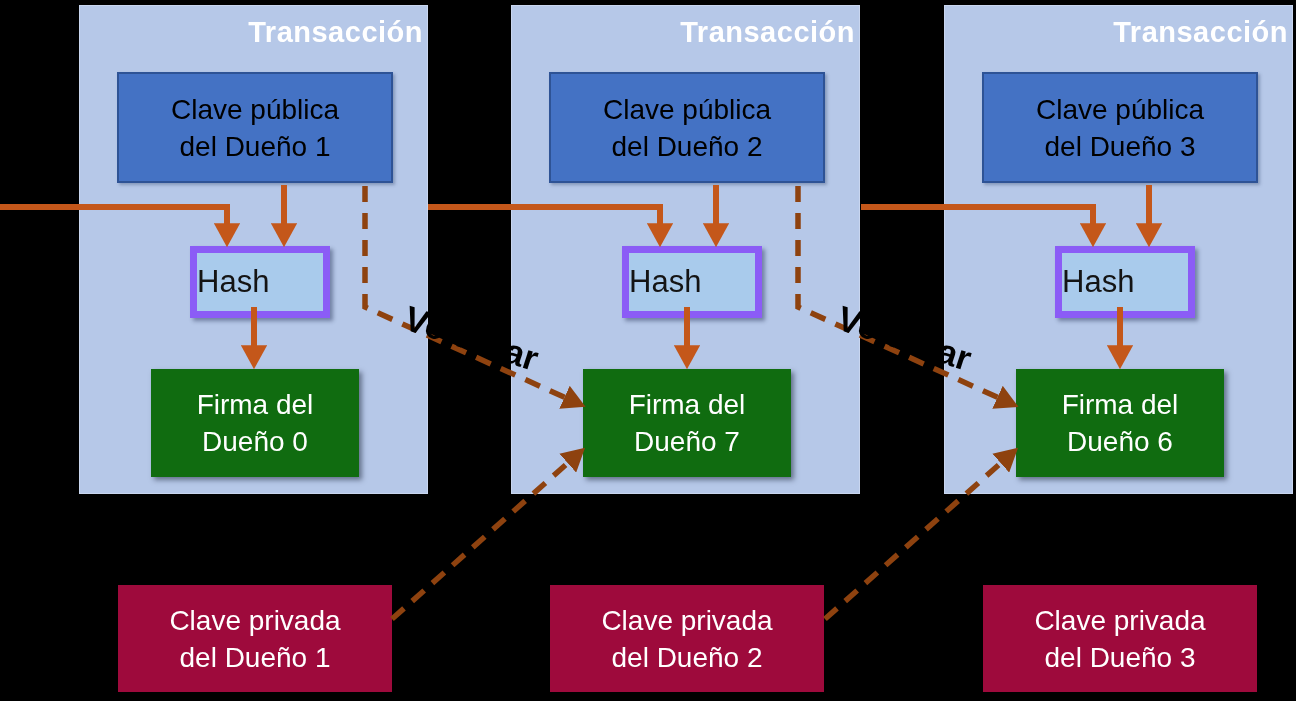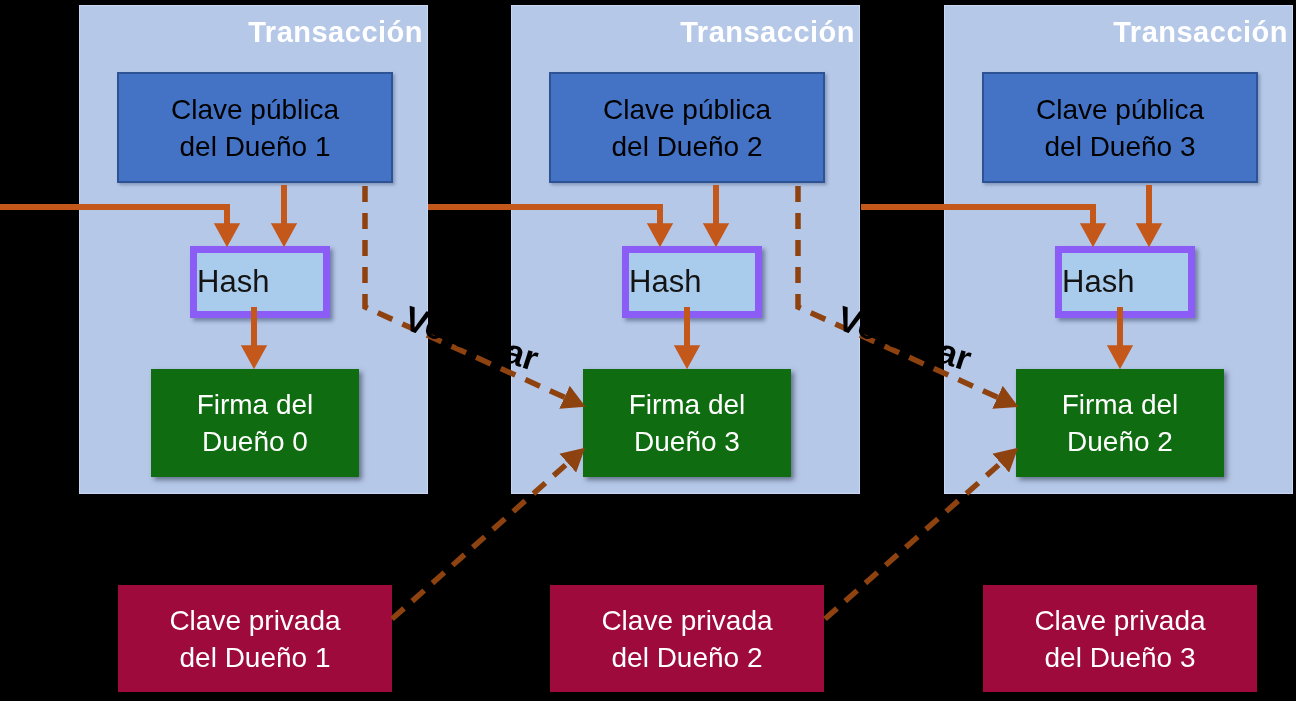--- a/index.html
+++ b/index.html
@@ -90,36 +90,36 @@
     <div class="panel-title">Transacción</div>
     <div class="pubkey">
       <span>Clave pública</span>
       <span>del Dueño 2</span>
     </div>
     <div class="hashbox">
       <span>Hash</span>
     </div>
     <div class="sigbox">
       <span>Firma del</span>
-      <span>Dueño 3</span>
+      <span>Dueño 7</span>
     </div>
   </div>
 
   <div class="panel p3">
     <div class="panel-title">Transacción</div>
     <div class="pubkey">
       <span>Clave pública</span>
       <span>del Dueño 3</span>
     </div>
     <div class="hashbox">
       <span>Hash</span>
     </div>
     <div class="sigbox">
       <span>Firma del</span>
-      <span>Dueño 2</span>
+      <span>Dueño 6</span>
     </div>
   </div>
 
   <div class="privkey k1">
     <span>Clave privada</span>
     <span>del Dueño 1</span>
   </div>
   <div class="privkey k2">
     <span>Clave privada</span>
     <span>del Dueño 2</span>

